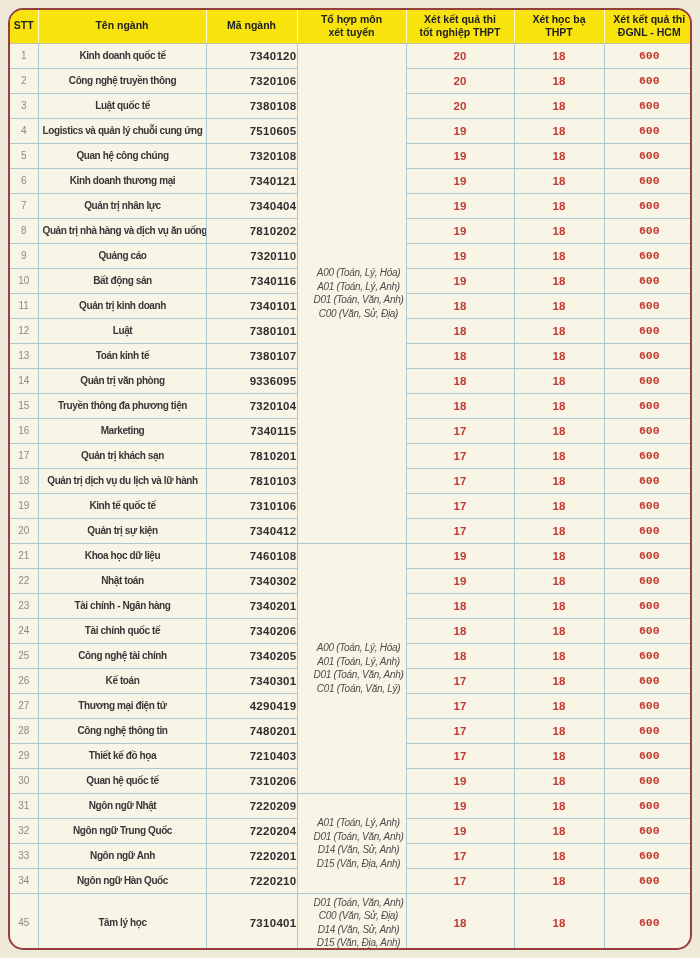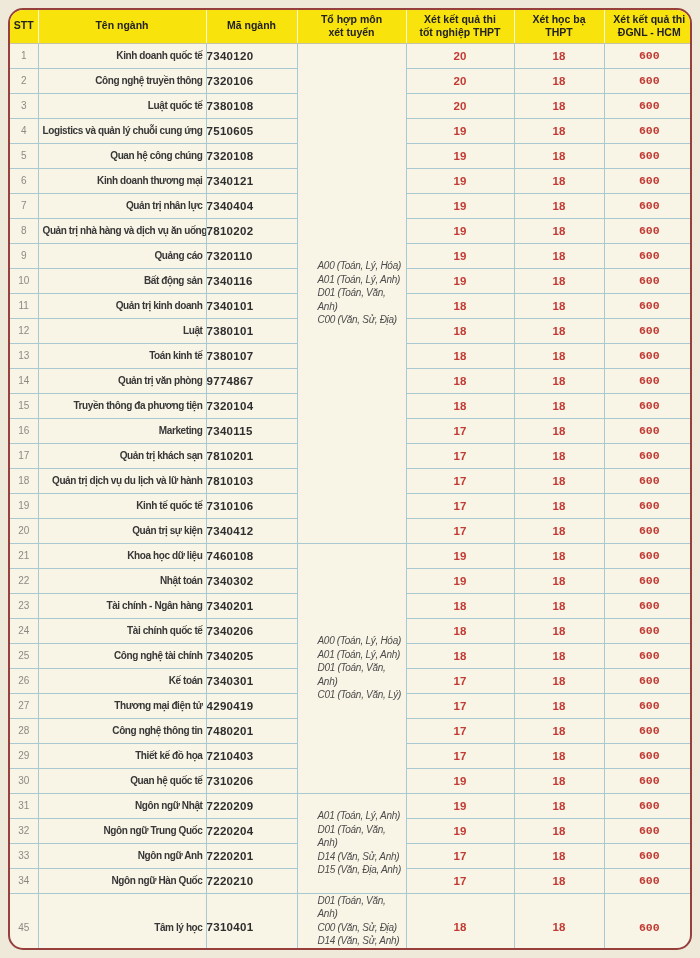--- a/index.html
+++ b/index.html
@@ -49,38 +49,38 @@
   tbody td:last-child  { border-right: none; font-family: Liberation Mono, monospace; }
   tbody tr:last-child td { border-bottom: none; }
   tbody tr { height: 25px; }
   tbody tr.tall { height: 59px; }
   .c-stt {
     text-align: center;
     font-size: 10px;
     color: #8b8b82;
   }
   .c-name {
-    text-align: right;
+    text-align: center;
     padding: 0 3px 0 4px;
     font-size: 10px;
     font-weight: bold;
     color: #373737;
     letter-spacing: -0.4px;
     white-space: nowrap;
   }
   .c-code {
-    text-align: left;
+    text-align: right;
     font-size: 11.5px;
     font-weight: bold;
     color: #2e2e2e;
     letter-spacing: 0.3px;
   }
   .c-combo {
-    text-align: left;
-    padding-left: 20px;
+    text-align: center;
+    padding-left: 14px;
     font-size: 10px;
     font-style: italic;
     color: #4c4c4c;
     white-space: pre-line;
     line-height: 1.35;
     letter-spacing: -0.3px;
     margin-top: 32px;
   }
   .c-score {
     text-align: center;
@@ -223,21 +223,21 @@
           <td class="c-stt">13</td>
           <td class="c-name">Toán kinh tế</td>
           <td class="c-code">7380107</td>
           <td class="c-score">18</td>
           <td class="c-score">18</td>
           <td class="c-score">600</td>
         </tr>
         <tr>
           <td class="c-stt">14</td>
           <td class="c-name">Quản trị văn phòng</td>
-          <td class="c-code">9774867</td>
+          <td class="c-code">9336095</td>
           <td class="c-score">18</td>
           <td class="c-score">18</td>
           <td class="c-score">600</td>
         </tr>
         <tr>
           <td class="c-stt">15</td>
           <td class="c-name">Truyền thông đa phương tiện</td>
           <td class="c-code">7320104</td>
           <td class="c-score">18</td>
           <td class="c-score">18</td>

